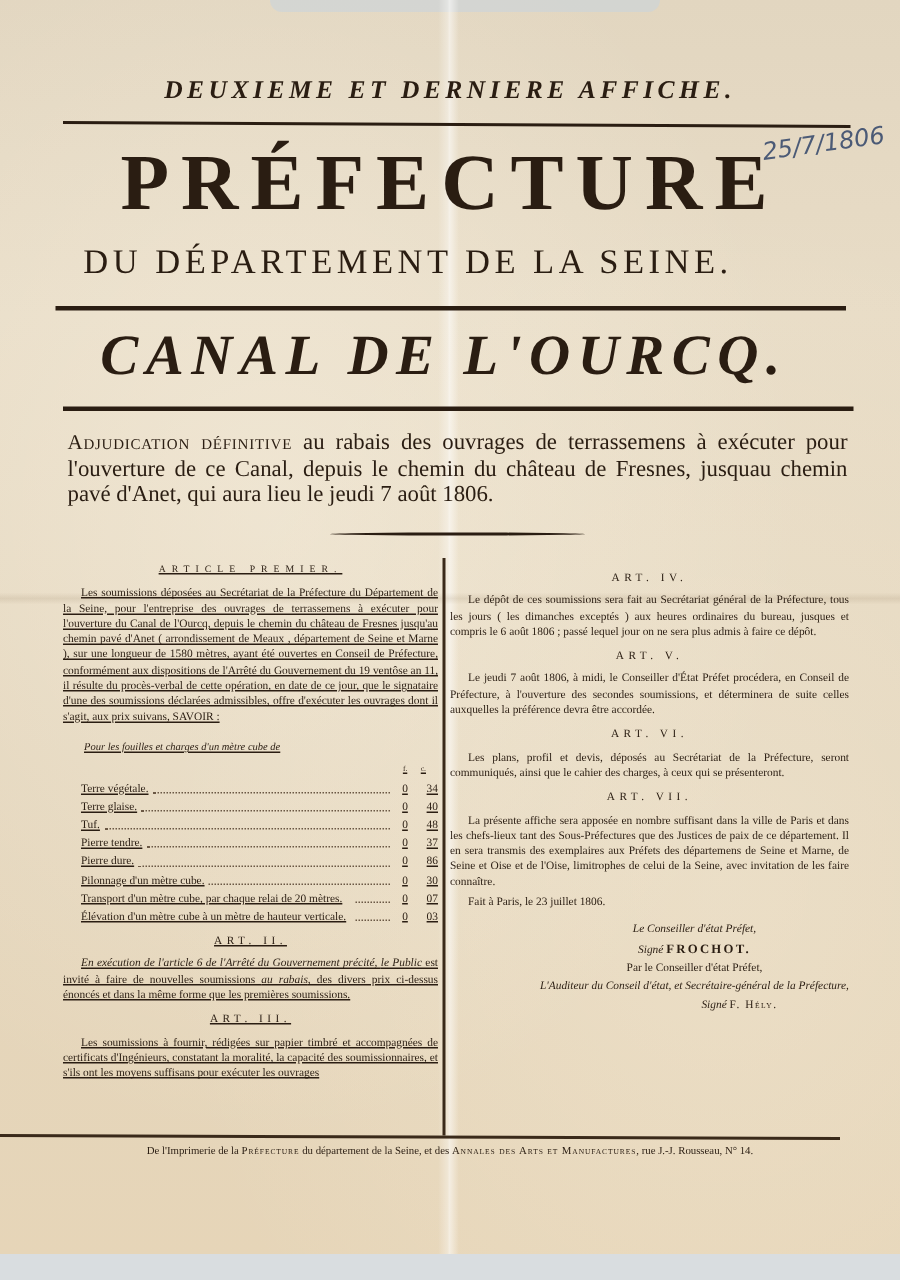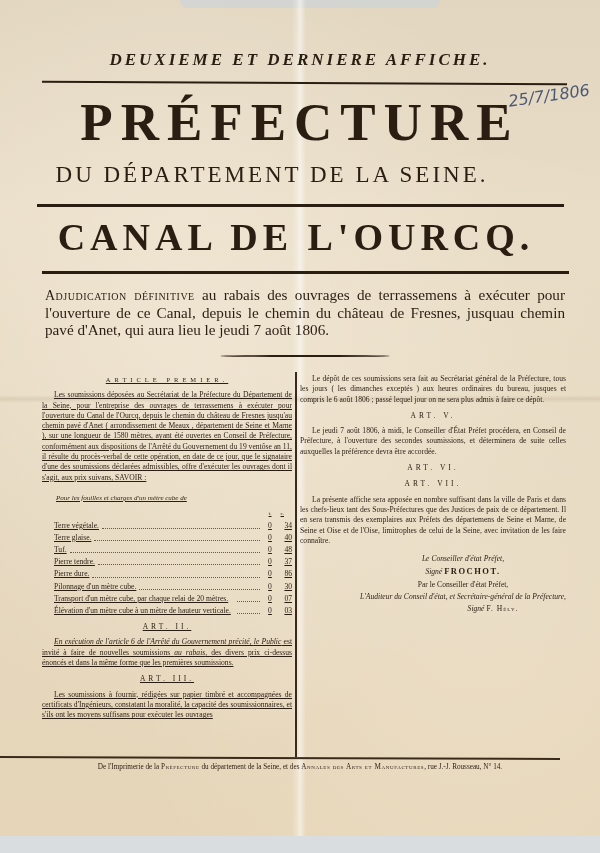--- a/index.html
+++ b/index.html
@@ -47,21 +47,21 @@
   .title-main {
     position: absolute; left: 0; width: 600px; top: 92px; text-align: center;
     font-size: 53px; font-weight: bold; letter-spacing: 8px; line-height: 60px;
   }
   .title-sub {
     position: absolute; left: 0; width: 544px; top: 160px; text-align: center;
     font-size: 23px; letter-spacing: 3px; line-height: 30px;
   }
   .title-canal {
     position: absolute; left: 0; width: 592px; top: 212px; text-align: center;
-    font-size: 38px; font-weight: bold; letter-spacing: 5px; line-height: 50px;
+    font-size: 38px; font-weight: bold; letter-spacing: 5px; line-height: 50px; font-style: italic;
   }
   .handwritten {
     position: absolute; left: 508px; top: 86px;
     font-family: "DejaVu Sans", sans-serif; font-style: italic;
     color: #4b5a76; font-size: 16px; transform: rotate(-8deg);
   }
   .intro {
     position: absolute; left: 45px; top: 286px; width: 520px;
     font-size: 15.2px; line-height: 17px; text-align: justify;
   }
@@ -185,29 +185,32 @@
   <p class="para"><i>En exécution de l'article 6 de l'Arrêté du Gouvernement précité, </i><i>le Public</i><span> est invité à faire de nouvelles soumissions </span><i>au rabais</i><span>, des divers prix ci-dessus énoncés et dans la même forme que les premières soumissions.</span></p>
 
   <div class="art-title">ART. III.</div>
   <p class="para">Les soumissions à fournir, rédigées sur papier timbré et accompagnées de certificats d'Ingénieurs, constatant la moralité, la capacité des soumissionnaires, et s'ils ont les moyens suffisans pour exécuter les ouvrages</p>
 </div>
 
 <div class="col-divider"></div>
 
 <div class="col right">
 
+  <div class="art-title">ART. IV.</div>
   <p class="para">Le dépôt de ces soumissions sera fait au Secrétariat général de la Préfecture, tous les jours ( les dimanches exceptés ) aux heures ordinaires du bureau, jusques et compris le 6 août 1806 ; passé lequel jour on ne sera plus admis à faire ce dépôt.</p>
 
   <div class="art-title">ART. V.</div>
   <p class="para">Le jeudi 7 août 1806, à midi, le Conseiller d'État Préfet procédera, en Conseil de Préfecture, à l'ouverture des secondes soumissions, et déterminera de suite celles auxquelles la préférence devra être accordée.</p>
 
   <div class="art-title">ART. VI.</div>
+  <p class="para">Les plans, profil et devis, déposés au Secrétariat de la Préfecture, seront communiqués, ainsi que le cahier des charges, à ceux qui se présenteront.</p>
 
   <div class="art-title">ART. VII.</div>
   <p class="para">La présente affiche sera apposée en nombre suffisant dans la ville de Paris et dans les chefs-lieux tant des Sous-Préfectures que des Justices de paix de ce département. Il en sera transmis des exemplaires aux Préfets des départemens de Seine et Marne, de Seine et Oise et de l'Oise, limitrophes de celui de la Seine, avec invitation de les faire connaître.</p>
+  <p class="para" style="margin-top:3px">Fait à Paris, le 23 juillet 1806.</p>
 
   <div class="sig right" style="margin-top:8px">Le Conseiller d'état Préfet,</div>
   <div class="sig right"><span>Signé</span> <span class="caps">FROCHOT.</span></div>
   <div class="sig right" style="font-style:normal">Par le Conseiller d'état Préfet,</div>
   <div class="sig right">L'Auditeur du Conseil d'état, et Secrétaire-général de la Préfecture,</div>
   <div class="sig right" style="padding-left:120px"><span>Signé</span> <span class="sc">F. Hély.</span></div>
 </div>
 
 <div class="footer-rule"></div>
 <div class="imprint"><span>De l'Imprimerie de la </span><span class="sc">Préfecture</span><span> du département de la Seine, et des </span><span class="sc">Annales des Arts et Manufactures</span><span>, rue J.-J. Rousseau, N° 14.</span></div>

